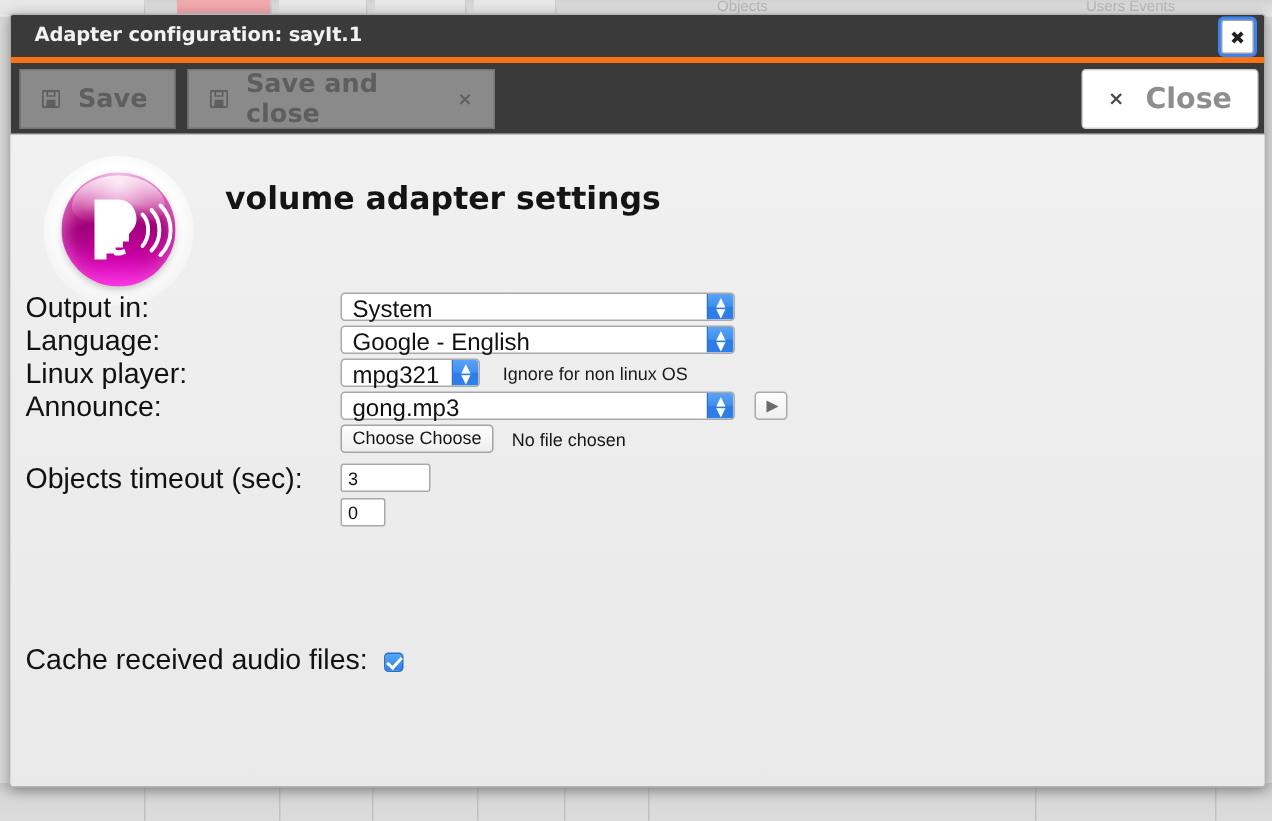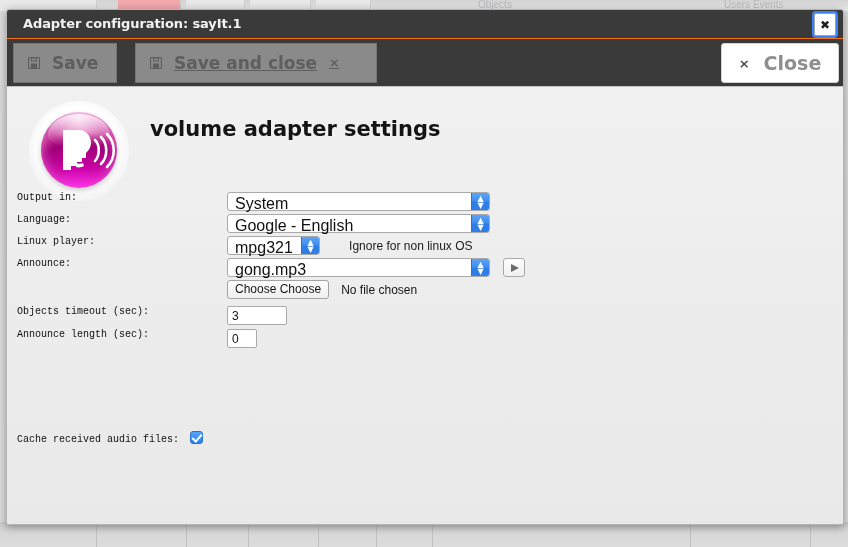--- a/index.html
+++ b/index.html
@@ -66,21 +66,21 @@
     border-radius: 3px;
     box-shadow: 0 2px 9px rgba(0,0,0,0.35);
     overflow: hidden;
   }
 
   
   #titlebar {
     position: relative;
     height: 28px;
     background: #3a3a3a;
-    border-bottom: 1px solid #f97316;
+    border-bottom: 4px solid #f97316;
     text-decoration: underline;
   }
   #titlebar .title-text {
     position: absolute;
     left: 16px;
     top: 6px;
     color: #f2f2f2;
     font-size: 13px;
     font-weight: bold;
     font-family: "DejaVu Sans", sans-serif;
@@ -134,21 +134,21 @@
     margin-right: 12px;
     display: inline-block;
     line-height: 0;
   }
   .tb-btn .mini-x {
     margin-left: 12px;
     font-size: 12px;
     font-weight: bold;
   }
   #btn-save { left: 6px; width: 104px; }
-  #btn-save-close { left: 128px; width: 242px; text-decoration: underline; }
+  #btn-save-close { left: 118px; width: 205px; }
 
   #btn-close {
     position: absolute;
     right: 4px;
     top: 4px;
     width: 118px;
     height: 40px;
     background: #ffffff;
     border: 1px solid #d0d0d0;
     border-radius: 3px;
@@ -234,23 +234,23 @@
   }
   .frow {
     position: relative;
     height: 22px;
     margin-bottom: 0px;
   }
   .flabel {
     position: absolute;
     left: 0;
     top: 1px;
-    font-size: 10px;
+    font-size: 19px;
     color: #111111;
-    font-family: Liberation Mono, monospace;
+    font-family: Liberation Sans, sans-serif;
     white-space: nowrap;
   }
   .fctrl { position: absolute; left: 210px; top: 0; }
 
   
   .sel {
     position: relative;
     display: inline-block;
     height: 19px;
     background: #ffffff;
@@ -303,21 +303,21 @@
     vertical-align: middle;
   }
   .w-inp-lg { width: 135px; }
   .w-inp-md { width: 60px; }
   .w-inp-sm { width: 30px; }
 
   .hint {
     font-size: 12px;
     color: #1b1b1b;
     font-family: "Liberation Sans", sans-serif;
-    margin-left: 24px;
+    margin-left: 10px;
     vertical-align: middle;
   }
 
   .play-btn {
     display: inline-block;
     width: 22px;
     height: 19px;
     margin-left: 8px;
     background: linear-gradient(to bottom, #fdfdfd, #f0f0f0);
     border: 1px solid #a9a9a9;
@@ -527,21 +527,20 @@
       </div>
 
       <div class="frow" style="height:23px;">
         <div class="flabel">Objects timeout (sec):</div>
         <div class="fctrl">
           <input class="inp w-inp-md" type="text" value="3" style="">
         </div>
       </div>
 
       <div class="frow" style="height:23px;">
-        <div class="flabel">Announce length (sec):</div>
         <div class="fctrl">
           <input class="inp w-inp-sm" type="text" value="0" style="">
         </div>
       </div>
 
 
     </div>
 
     <div id="cache-row">
       <span class="flabel">Cache received audio files:</span>

